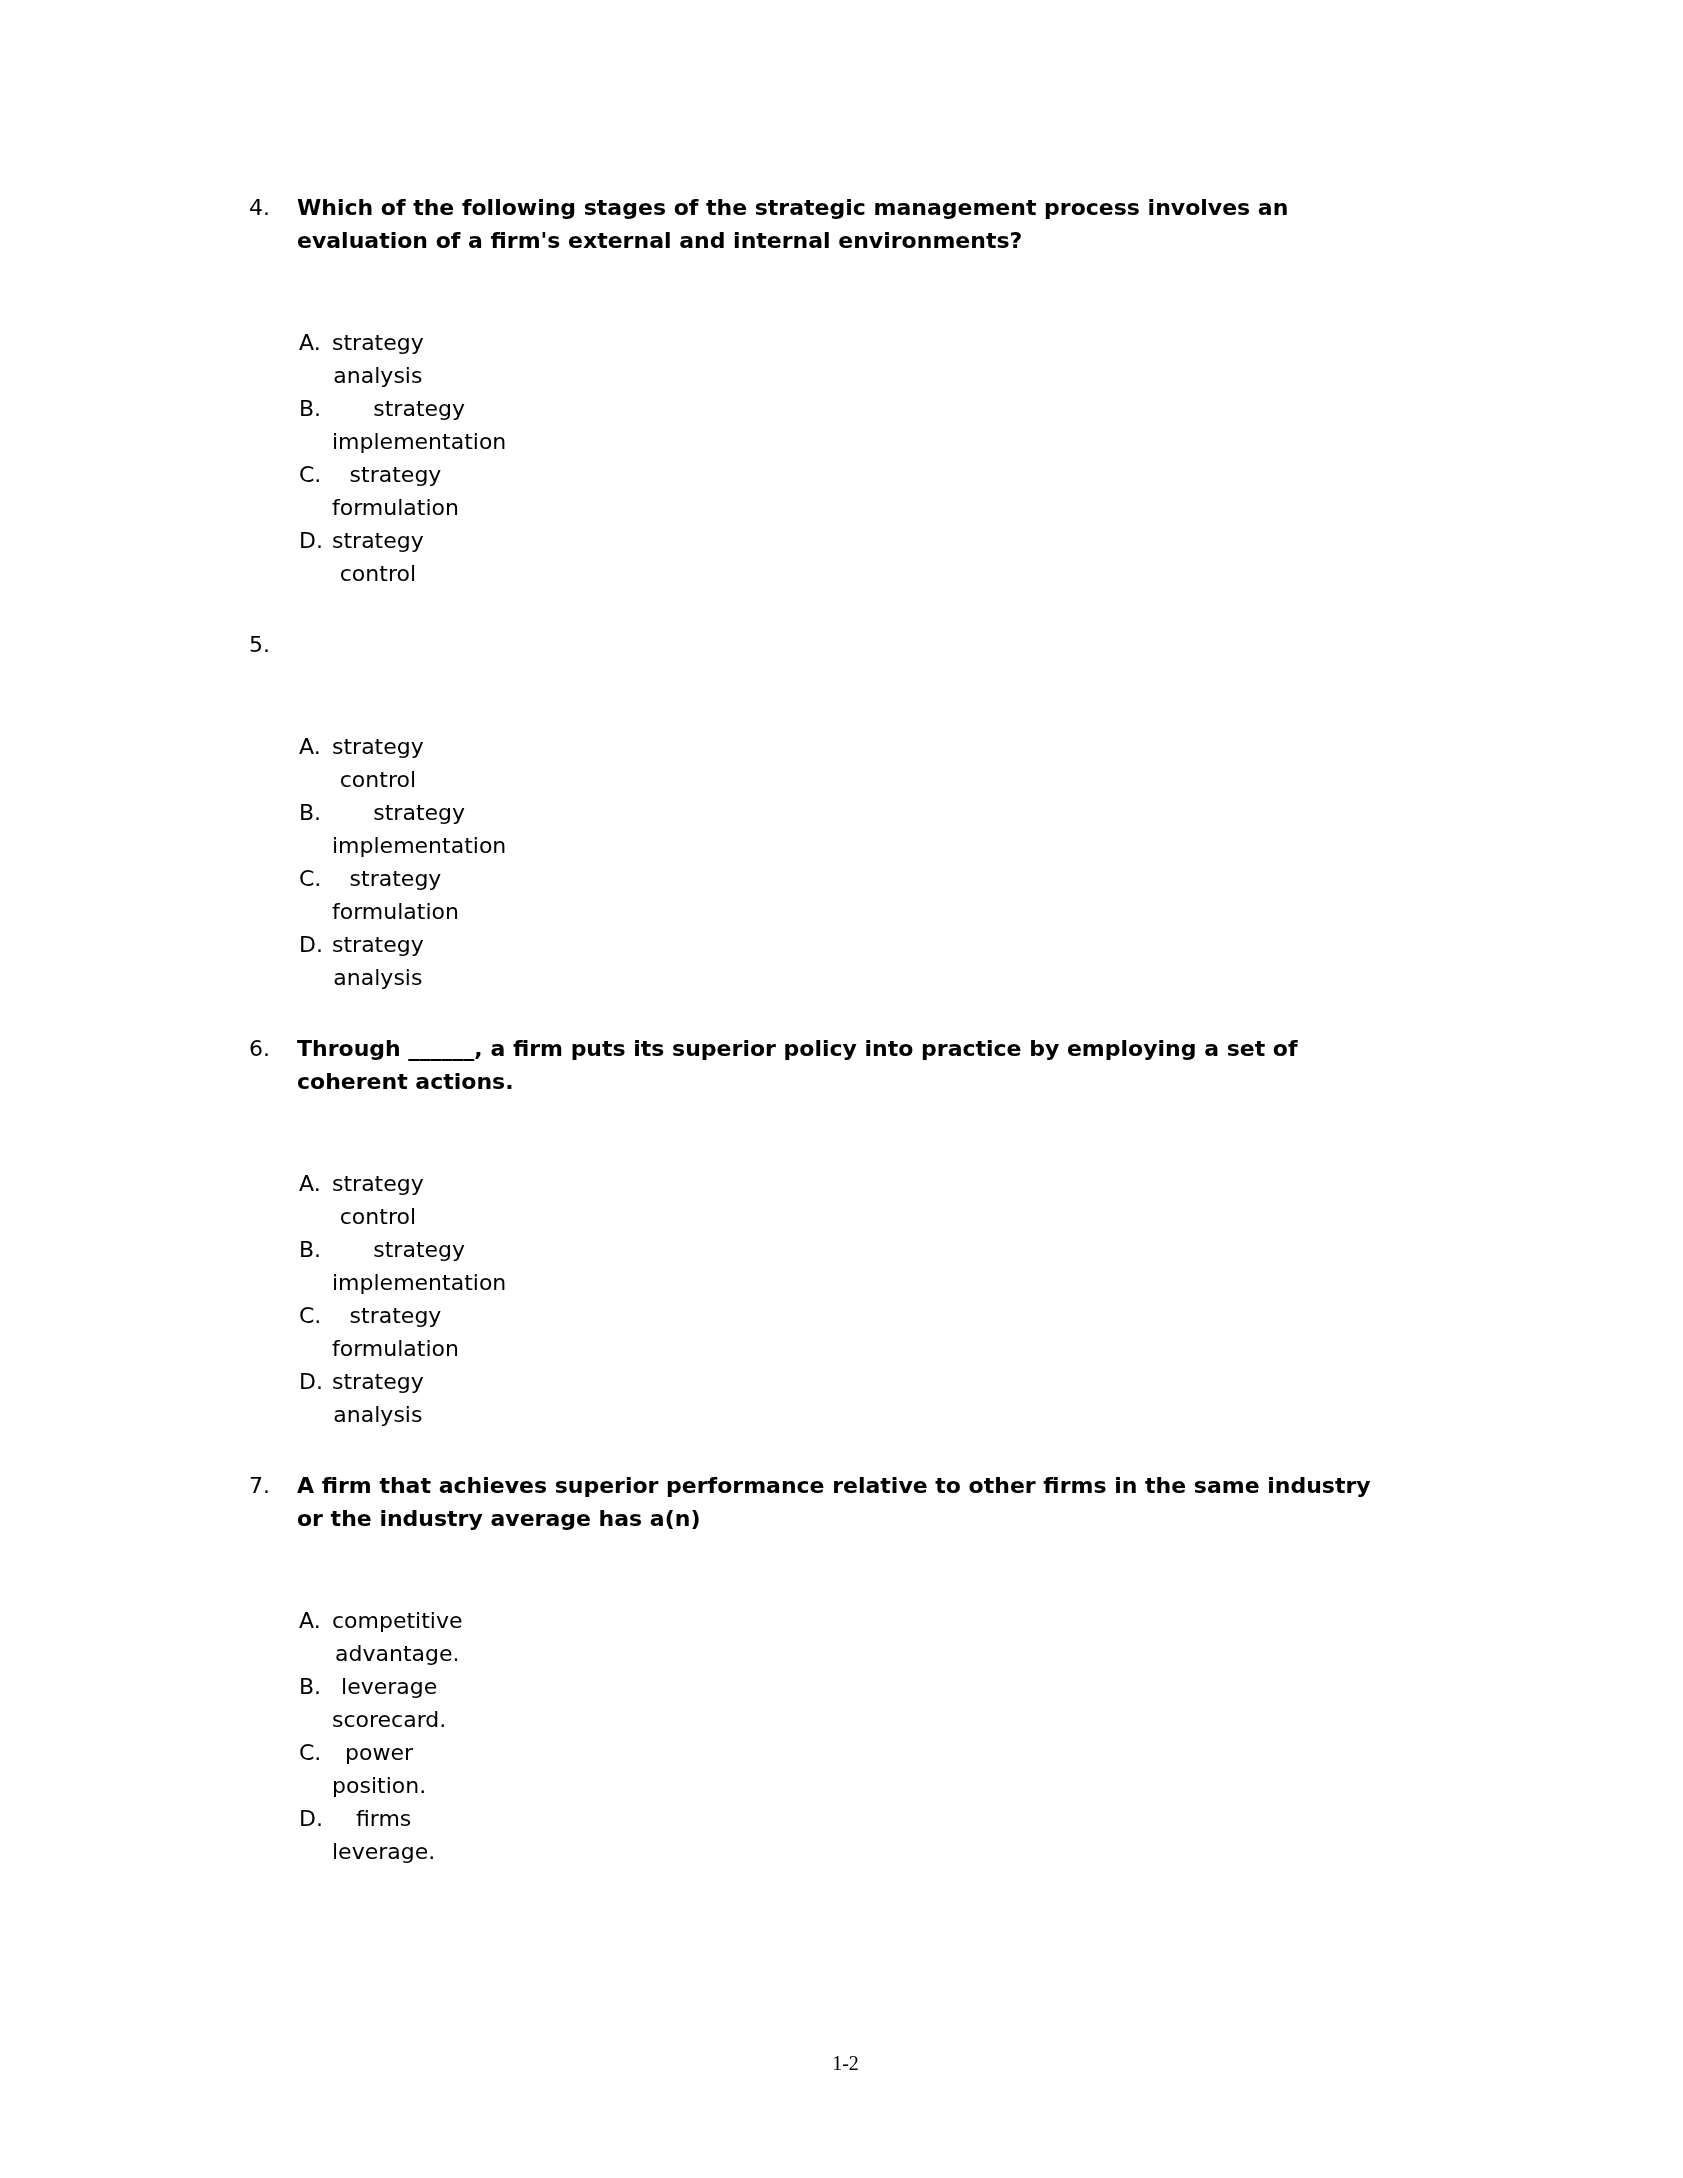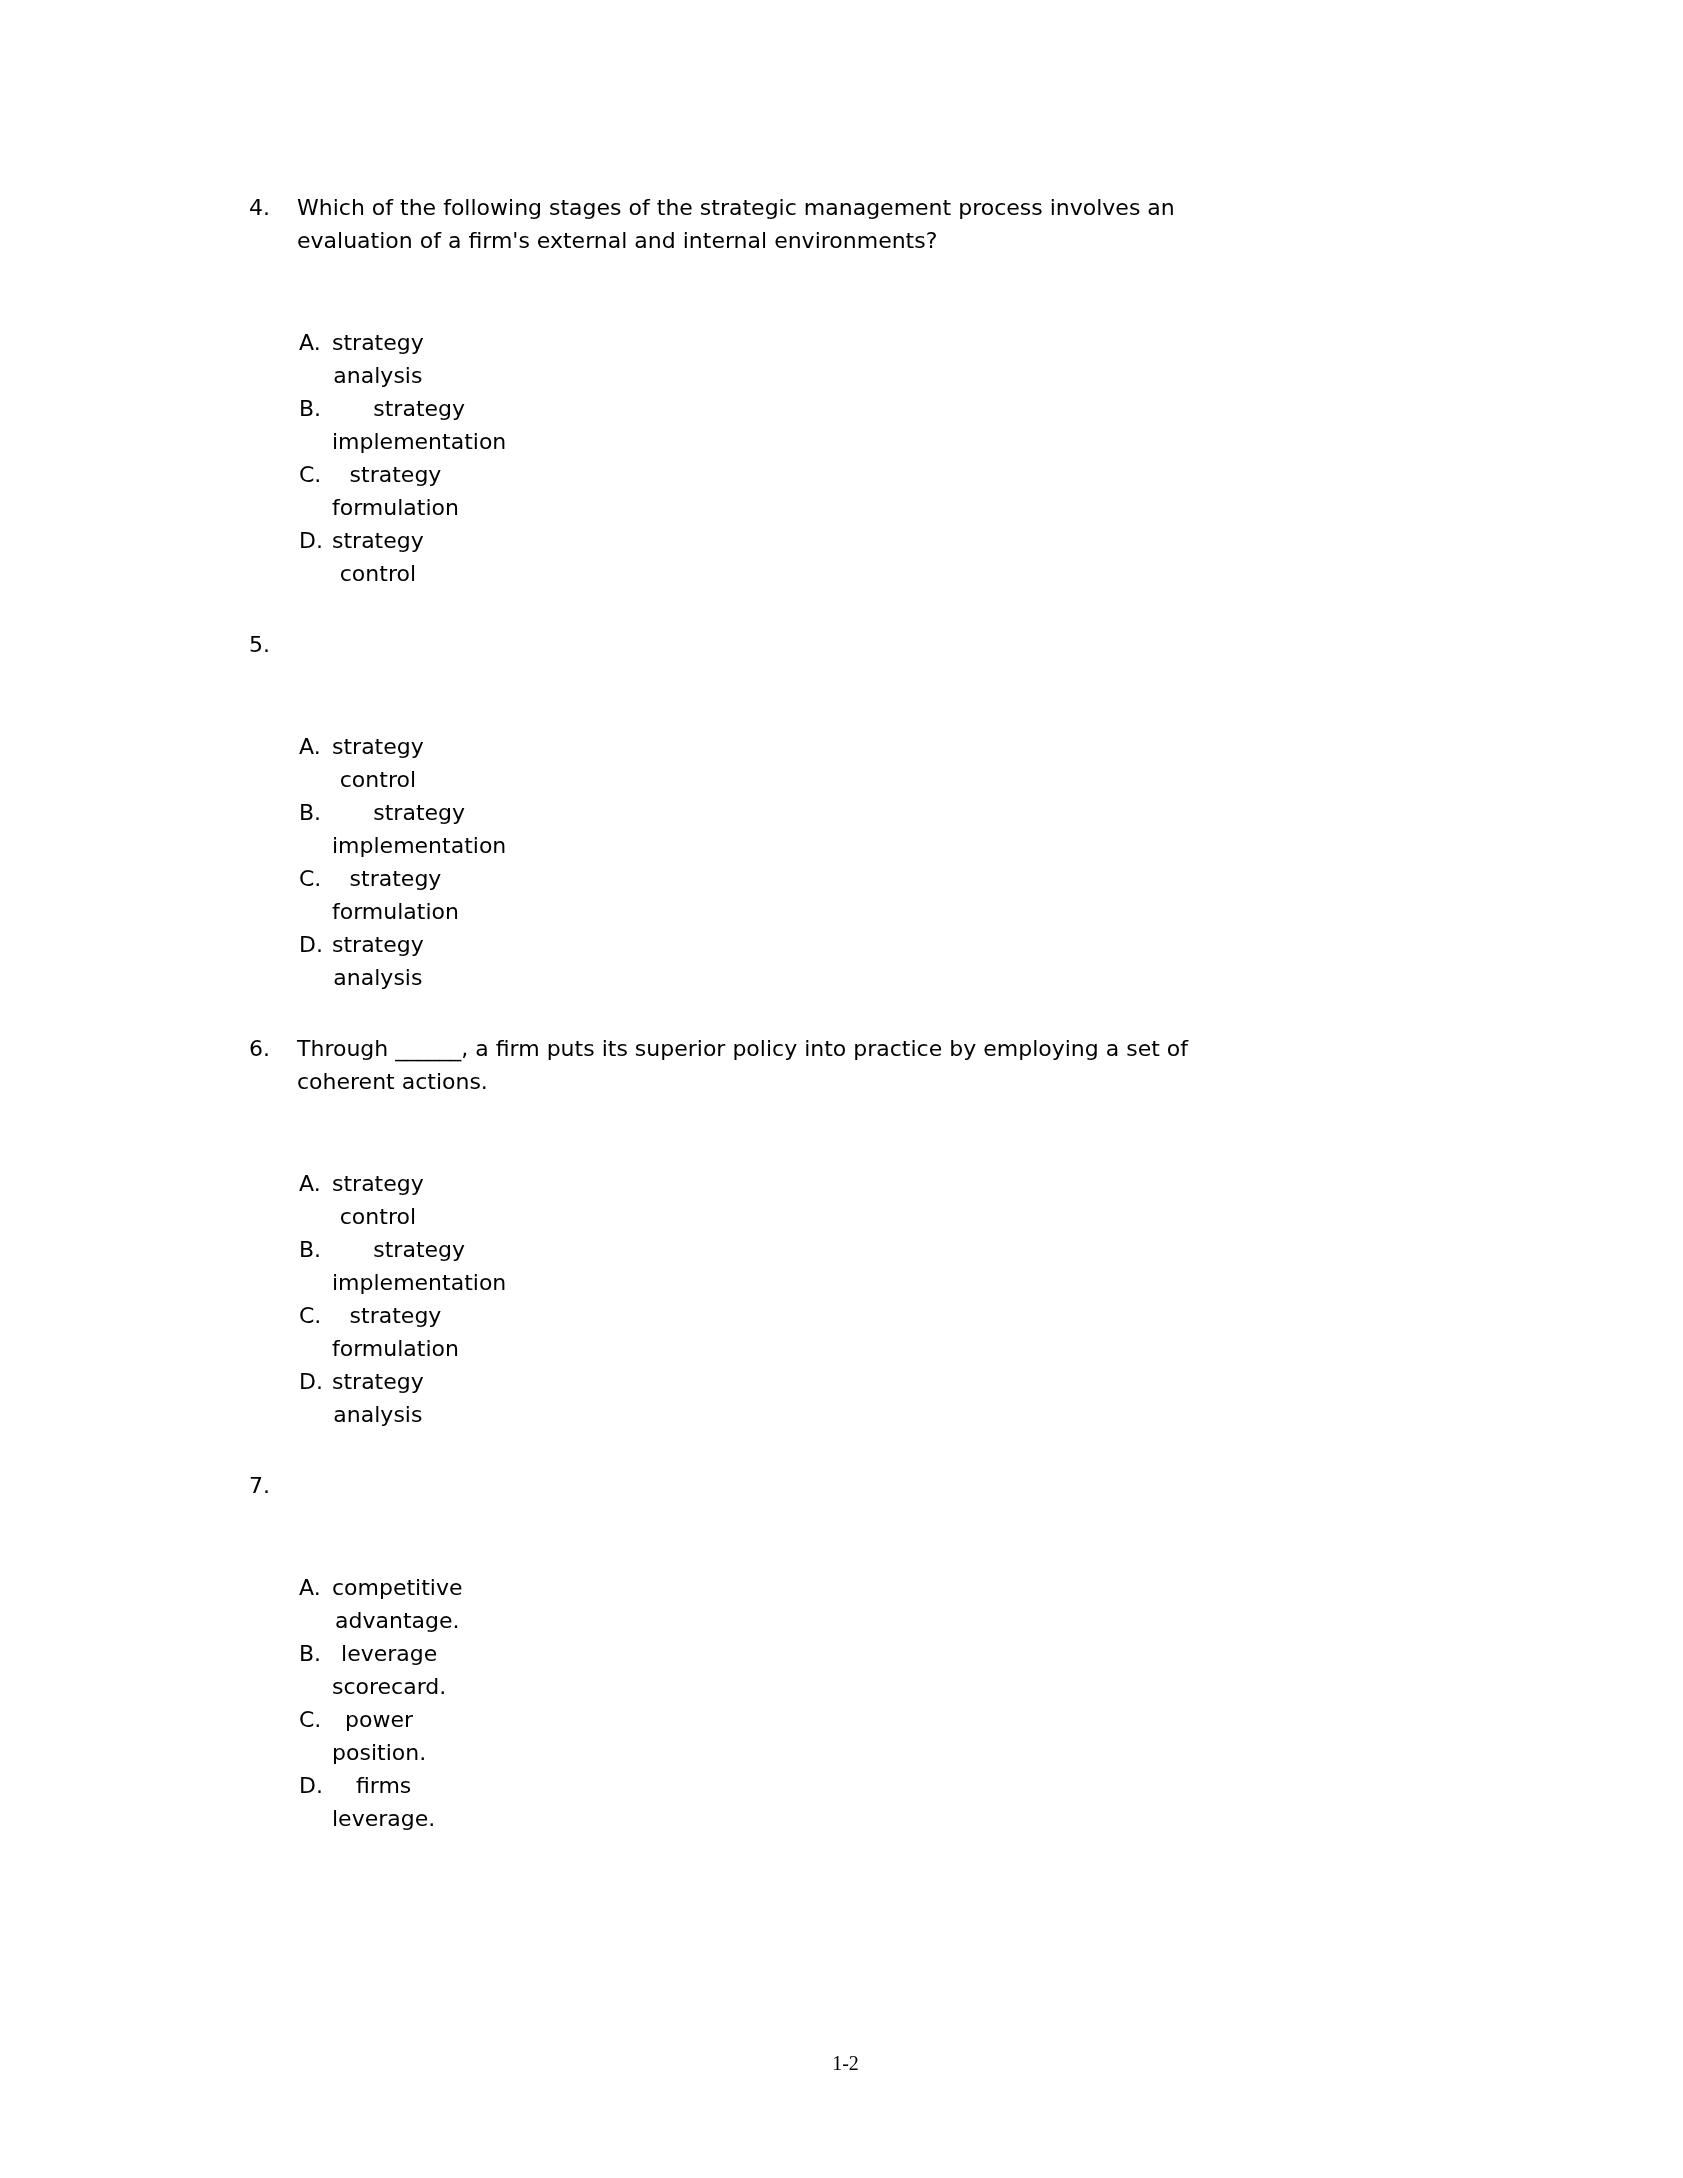--- a/index.html
+++ b/index.html
@@ -29,20 +29,21 @@
   }
   .q-row {
     display: flex;
     align-items: flex-start;
   }
   .q-num {
     flex: 0 0 48px;
   }
   .q-text {
     white-space: pre-line;
+    font-weight: bold;
   }
   .options {
     margin: 69px 0 0 50px;
   }
   .option {
     display: flex;
     align-items: flex-start;
   }
   .opt-label {
     flex: 0 0 33px;
@@ -161,20 +162,22 @@
     <span class="opt-label">D.</span>
     <span class="opt-text">strategy
 analysis</span>
   </div>
 </div>
   </div>
 
   <div class="question">
     <div class="q-row">
       <span class="q-num">7.</span>
+      <span class="q-text">A firm that achieves superior performance relative to other firms in the same industry
+or the industry average has a(n)</span>
     </div>
     <div class="options">
   <div class="option">
     <span class="opt-label">A.</span>
     <span class="opt-text">competitive
 advantage.</span>
   </div>
 
   <div class="option">
     <span class="opt-label">B.</span>

